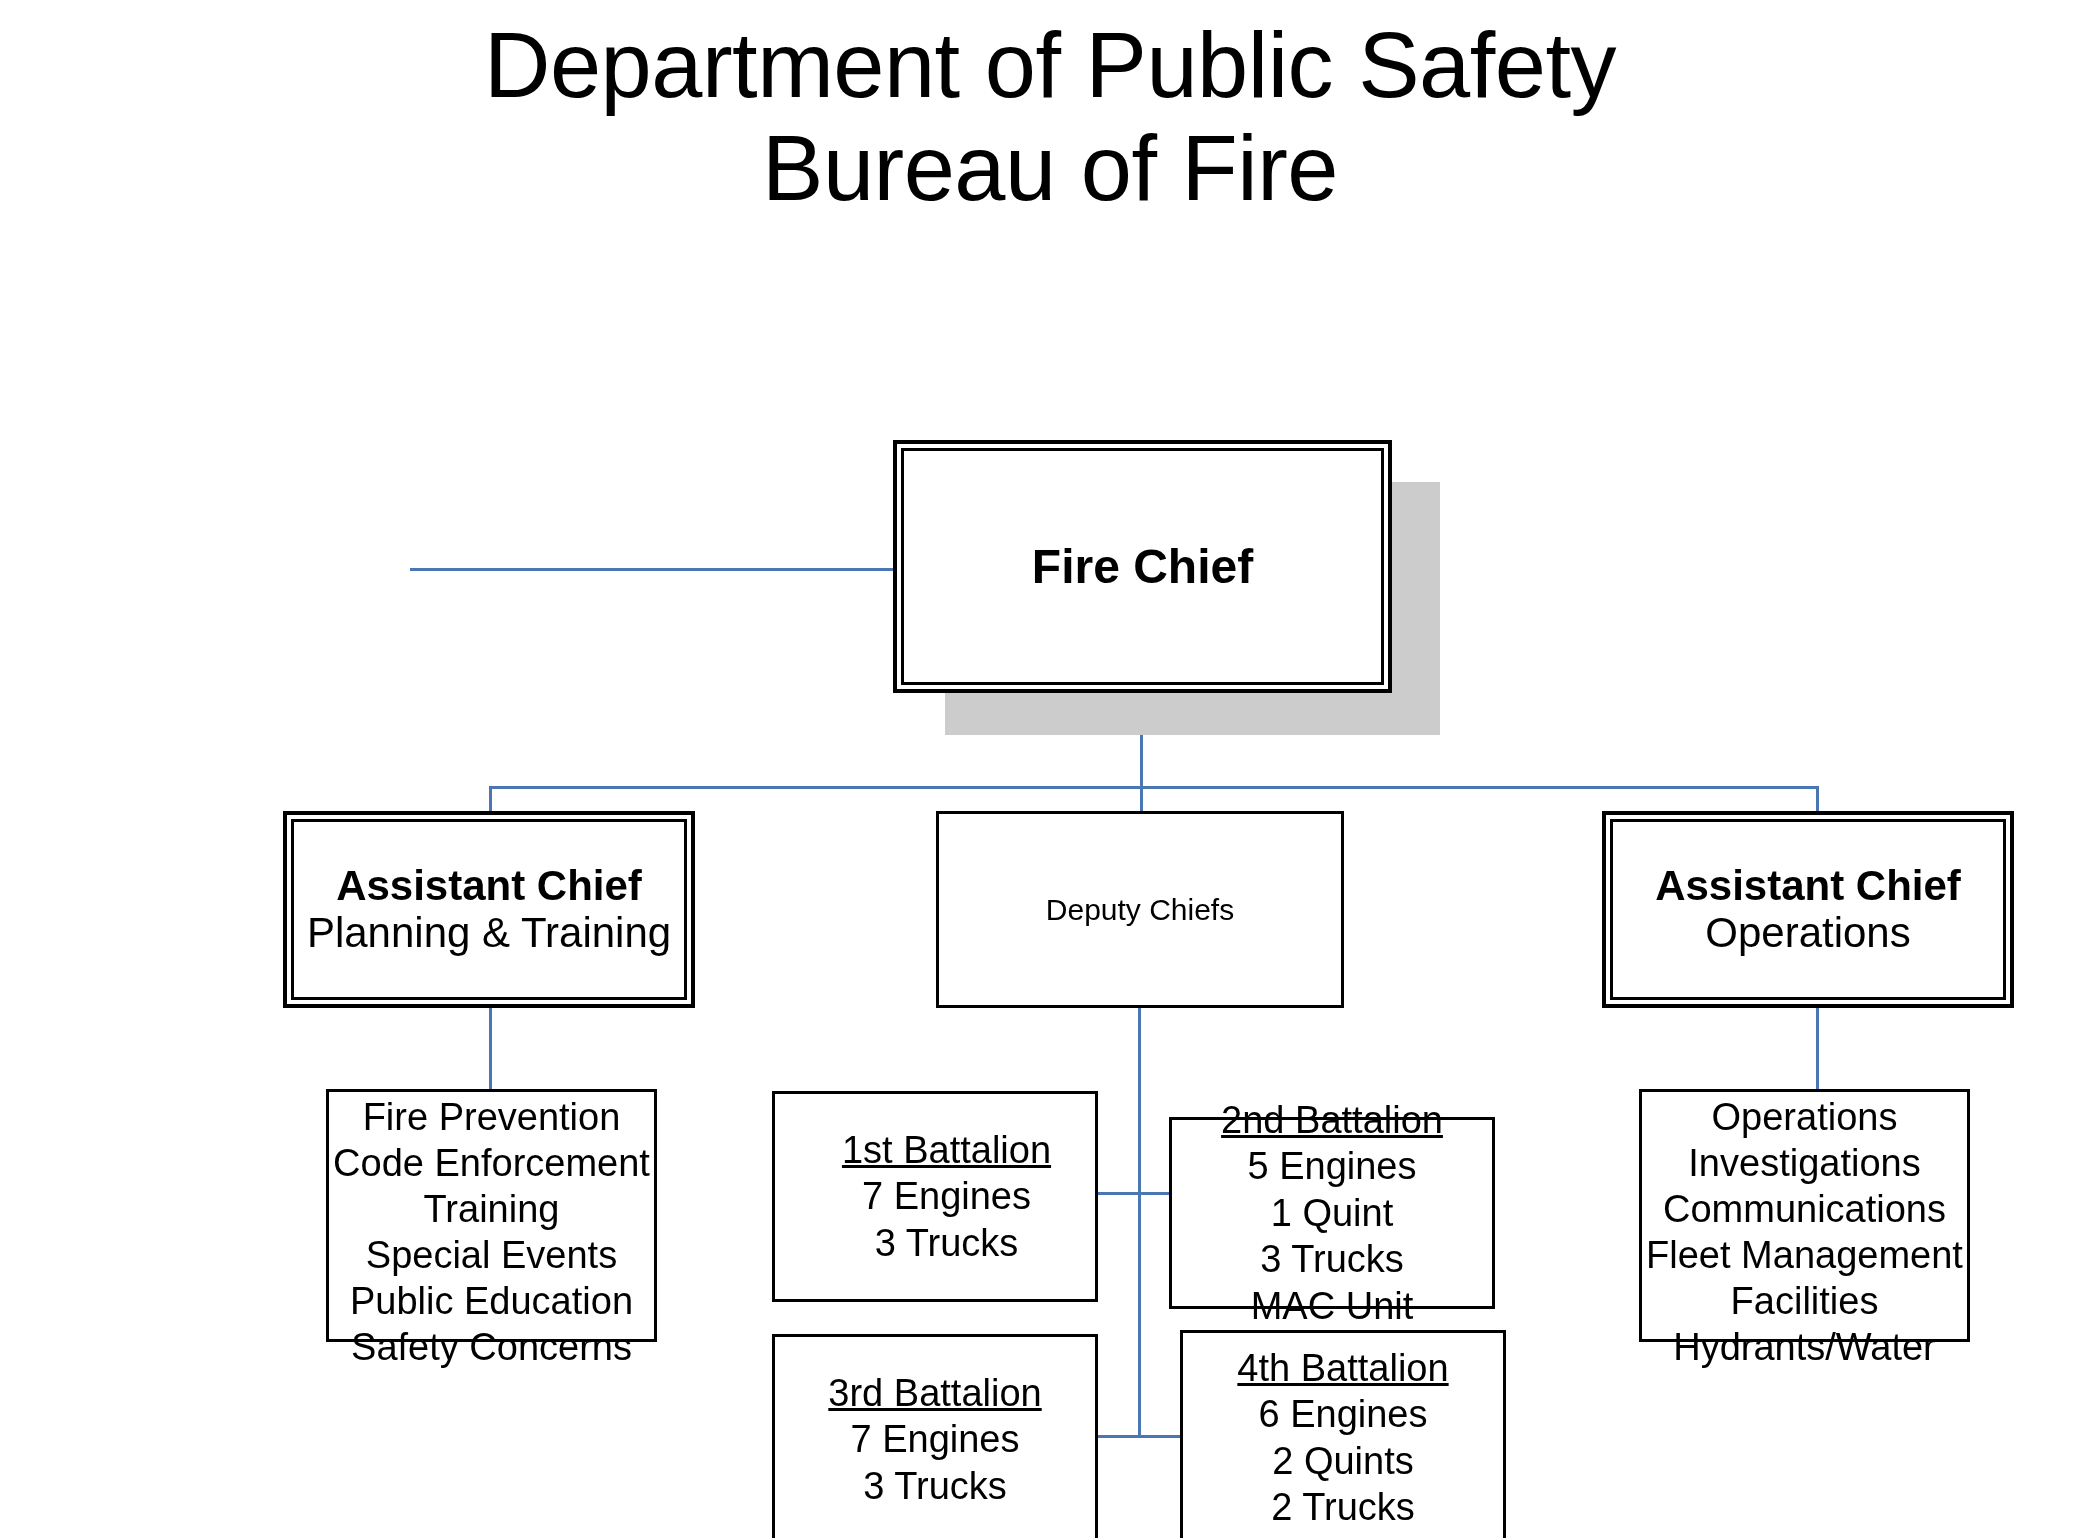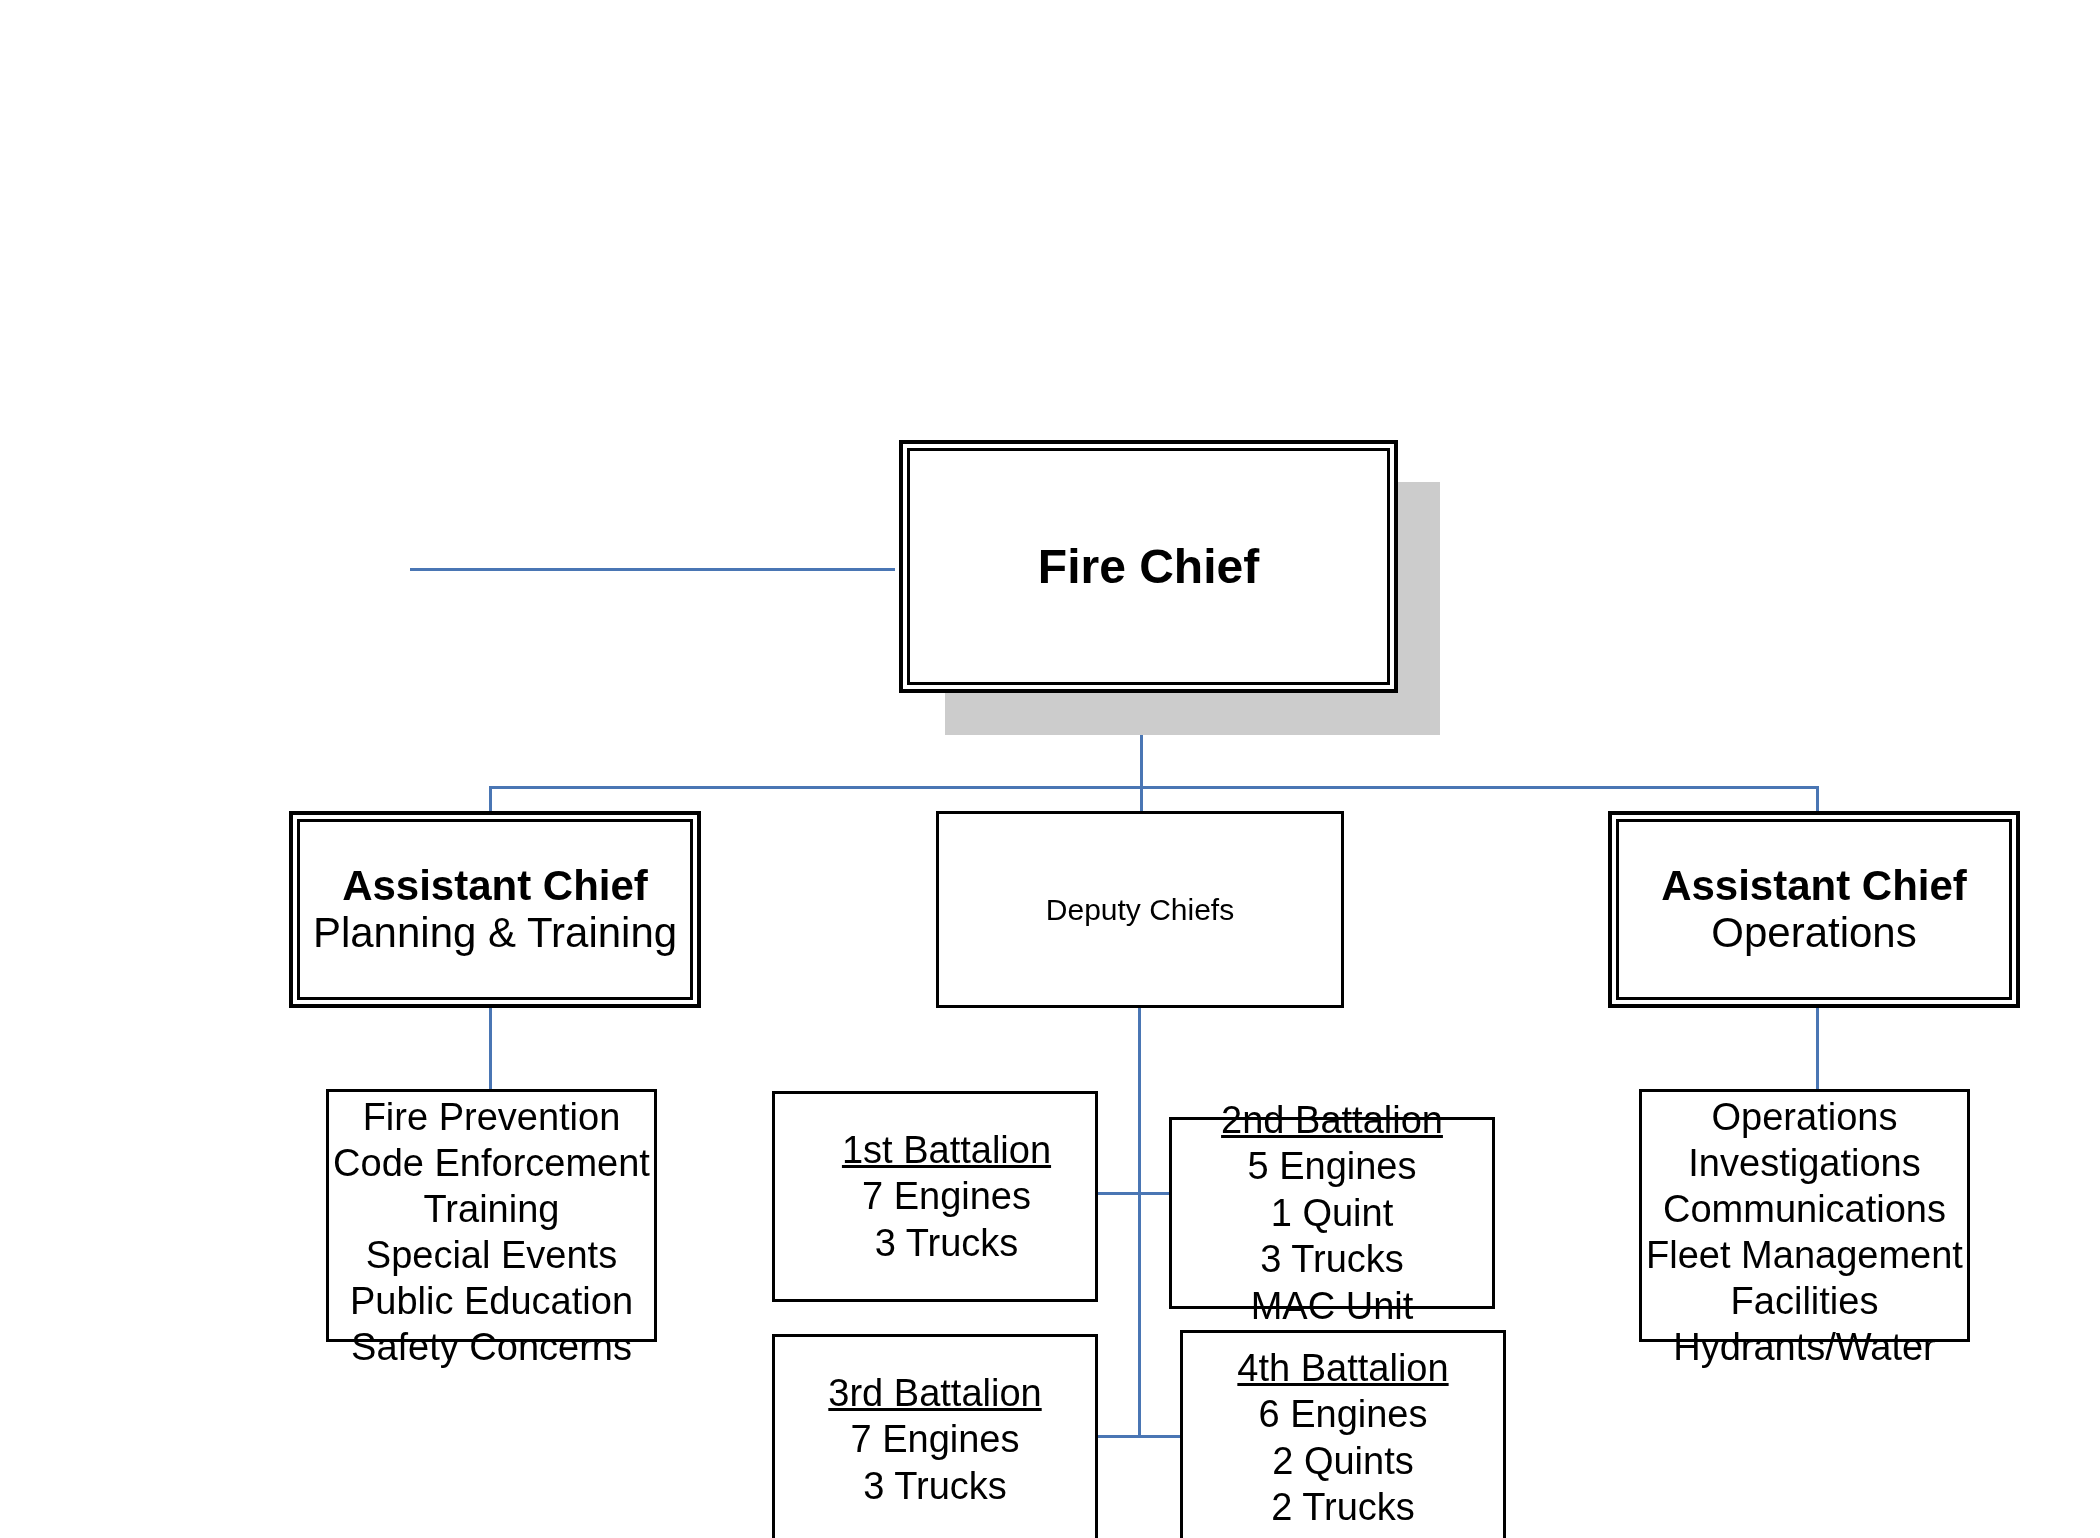--- a/index.html
+++ b/index.html
@@ -49,21 +49,20 @@
     justify-content: center;
     text-align: center;
   }
   .node.single {
     border: 3px solid #000000;
   }
   
   .node.double {
     border: 4px solid #000000;
     padding: 4px;
-    margin-left: 6px;
   }
   .node.double > .inner {
     box-sizing: border-box;
     width: 100%;
     height: 100%;
     border: 3px solid #000000;
     background: #ffffff;
     display: flex;
     align-items: center;
     justify-content: center;
@@ -90,20 +89,22 @@
   .fs-asst-sub { font-size: 42px; font-weight: 400; line-height: 1.1; }
   .fs-deputy { font-size: 30px; }
   .fs-list { font-size: 38px; line-height: 1.21; margin-top: 35px; }
   .fs-batt { font-size: 38px; line-height: 1.22; }
 </style>
 </head>
 <body>
 
 <div id="canvas">
 
+  <div id="chart-title">Department of Public Safety
+Bureau of Fire</div>
 
   <div class="conn conn-h" style="left:410px; top:568px; width:485px;"></div>
 
   <div class="conn conn-v" style="left:1140px; top:700px; height:89px;"></div>
 
   <div class="conn conn-h" style="left:489px; top:786px; width:1330px;"></div>
 
   <div class="conn conn-v" style="left:489px; top:786px; height:25px;"></div>
   <div class="conn conn-v" style="left:1140px; top:786px; height:25px;"></div>
   <div class="conn conn-v" style="left:1816px; top:786px; height:25px;"></div>

